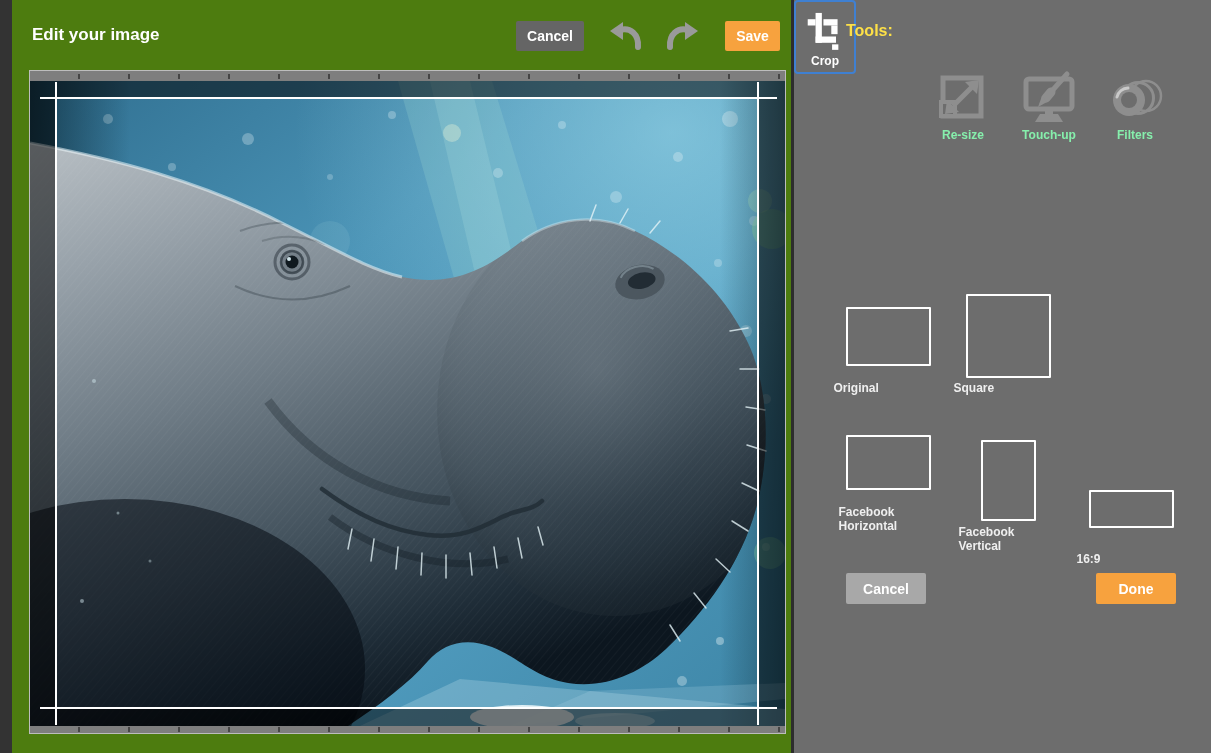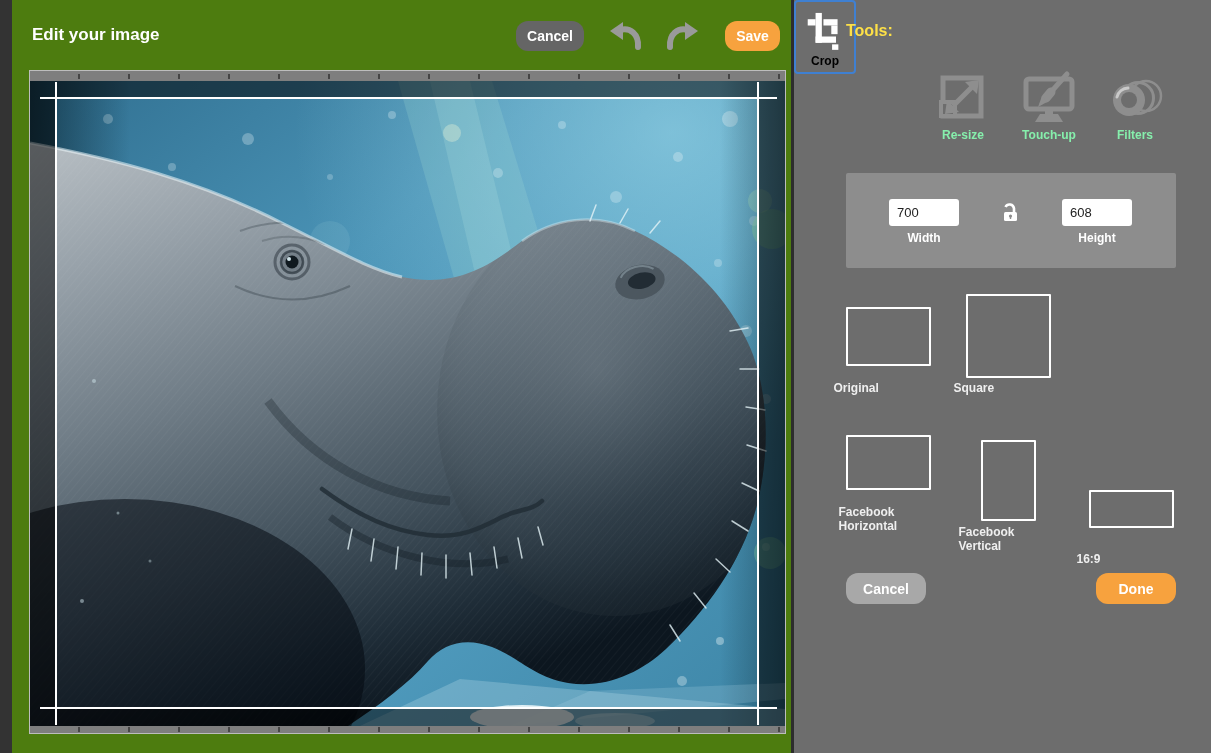--- a/index.html
+++ b/index.html
@@ -4,21 +4,21 @@
 <style>
   * { margin:0; padding:0; box-sizing:border-box; }
   html,body { width:1211px; height:753px; overflow:hidden; background:#333333;
               font-family:"Liberation Sans", sans-serif; }
   .app { position:relative; width:1211px; height:753px; }
 
   
   .stage { position:absolute; left:12px; top:0; width:791px; height:753px; background:#4d7c0f; }
   .page-title { position:absolute; left:20px; top:25px; font-size:17px; font-weight:bold; color:#ffffff; }
   .btn { display:flex; align-items:center; justify-content:center; font-weight:bold; font-size:14px;
-         color:#fff; border:none; border-radius:12px; cursor:pointer; font-family:"Liberation Sans",sans-serif; }
+         color:#fff; border:none; border-radius:2px; cursor:pointer; font-family:"Liberation Sans",sans-serif; }
   .btn-cancel-top { position:absolute; left:504px; top:21px; width:68px; height:30px; background:#656565; }
   .btn-save { position:absolute; left:713px; top:21px; width:55px; height:30px; background:#F7A23E; }
   .hist-btn { position:absolute; top:20px; width:36px; height:32px; background:transparent; border:none; cursor:pointer; }
   .hist-undo { left:597px; } .hist-redo { left:651px; }
 
   
   .canvas { position:absolute; left:17px; top:70px; width:757px; height:664px;
             border:1px solid #bdbdbd; background:#7e7e7e; }
   .ruler { position:relative; width:755px; background-color:#7e7e7e;
            background-image:repeating-linear-gradient(to right, transparent 0, transparent 48px, #454545 48px, #454545 50px);
@@ -44,21 +44,21 @@
   .panel { position:absolute; left:791px; top:0; width:420px; height:753px;
            background:#6d6d6d; border-left:3px solid #2d2d2d; }
   .panel-title { position:absolute; left:52px; top:22px; font-size:16px; font-weight:bold; color:#fde047; }
 
   .tool { position:absolute; top:70px; width:56px; height:56px; background:transparent; border:none; cursor:pointer; }
   .tool svg { display:block; width:56px; height:56px; }
   .tool-label { position:absolute; top:128px; font-size:12px; font-weight:bold; color:#86efac; text-align:center; width:70px; }
   .tool-crop { left:48px; top:66px; width:62px; height:74px; border:2px solid #3F80D2; border-radius:4px;
                background:transparent; cursor:pointer; }
   .tool-crop svg { width:44px; height:44px; margin:2px auto 0 auto; display:block; }
-  .tool-crop .crop-label { display:block; font-size:12px; font-weight:bold; color:#000000; text-align:center; margin-top:1px; }
+  .tool-crop .crop-label { display:block; font-size:12px; font-weight:bold; color:#ffffff; text-align:center; margin-top:1px; }
   .t-resize { left:141px; } .t-touchup { left:227px; } .t-filters { left:313px; }
   .l-resize { left:134px; } .l-touchup { left:220px; } .l-filters { left:306px; }
 
   .dims-box { position:absolute; left:52px; top:173px; width:330px; height:95px; background:#8d8d8d; border-radius:2px; }
   .dim-input { position:absolute; top:26px; width:70px; height:27px; border:none; border-radius:3px;
                font-size:13px; color:#222; padding-left:8px; font-family:"Liberation Sans",sans-serif; }
   .w-input { left:43px; } .h-input { left:216px; }
   .dim-label { position:absolute; top:58px; width:86px; text-align:center; font-size:12px; font-weight:bold; color:#ffffff; }
   .w-label { left:35px; } .h-label { left:208px; }
   .lock-btn { position:absolute; left:150px; top:26px; width:30px; height:30px; background:transparent; border:none; cursor:pointer; }
@@ -332,36 +332,20 @@
           <circle cx="31" cy="28" r="15.5" fill="none" stroke="#8e8e8e" stroke-width="3"></circle>
           <circle cx="22" cy="30" r="16" fill="#8e8e8e"></circle>
           <circle cx="22" cy="30" r="8" fill="#6d6d6d"></circle>
           <path d="M10 27 A12 12 0 0 1 21 18" fill="none" stroke="#c9c9c9" stroke-width="3" stroke-linecap="round"></path>
         </svg>
       </span>
     </button>
     <div class="tool-label l-filters">Filters</div>
 
     
-    <div class="dims-box">
-      <input class="dim-input w-input" value="700" style="">
-      <div class="dim-label w-label">Width</div>
-      <button class="lock-btn">
-        <span>
-          <svg viewBox="0 0 20 24" width="20" height="24">
-            <path d="M13 11 V7.5 A4.5 4.5 0 0 0 4.5 6" fill="none" stroke="#ffffff" stroke-width="2.6"></path>
-            <rect x="3" y="11" width="13" height="9" rx="1.5" fill="#ffffff"></rect>
-            <circle cx="9.5" cy="15" r="1.6" fill="#8d8d8d"></circle>
-            <rect x="8.8" y="15" width="1.4" height="3" fill="#8d8d8d"></rect>
-          </svg>
-        </span>
-      </button>
-      <input class="dim-input h-input" value="608" style="">
-      <div class="dim-label h-label">Height</div>
-    </div>
 
     
     <div class="preset p-original">
       <div class="preset-box"></div>
       <div class="preset-label">Original</div>
     </div>
     <div class="preset p-square">
       <div class="preset-box"></div>
       <div class="preset-label">Square</div>
     </div>

